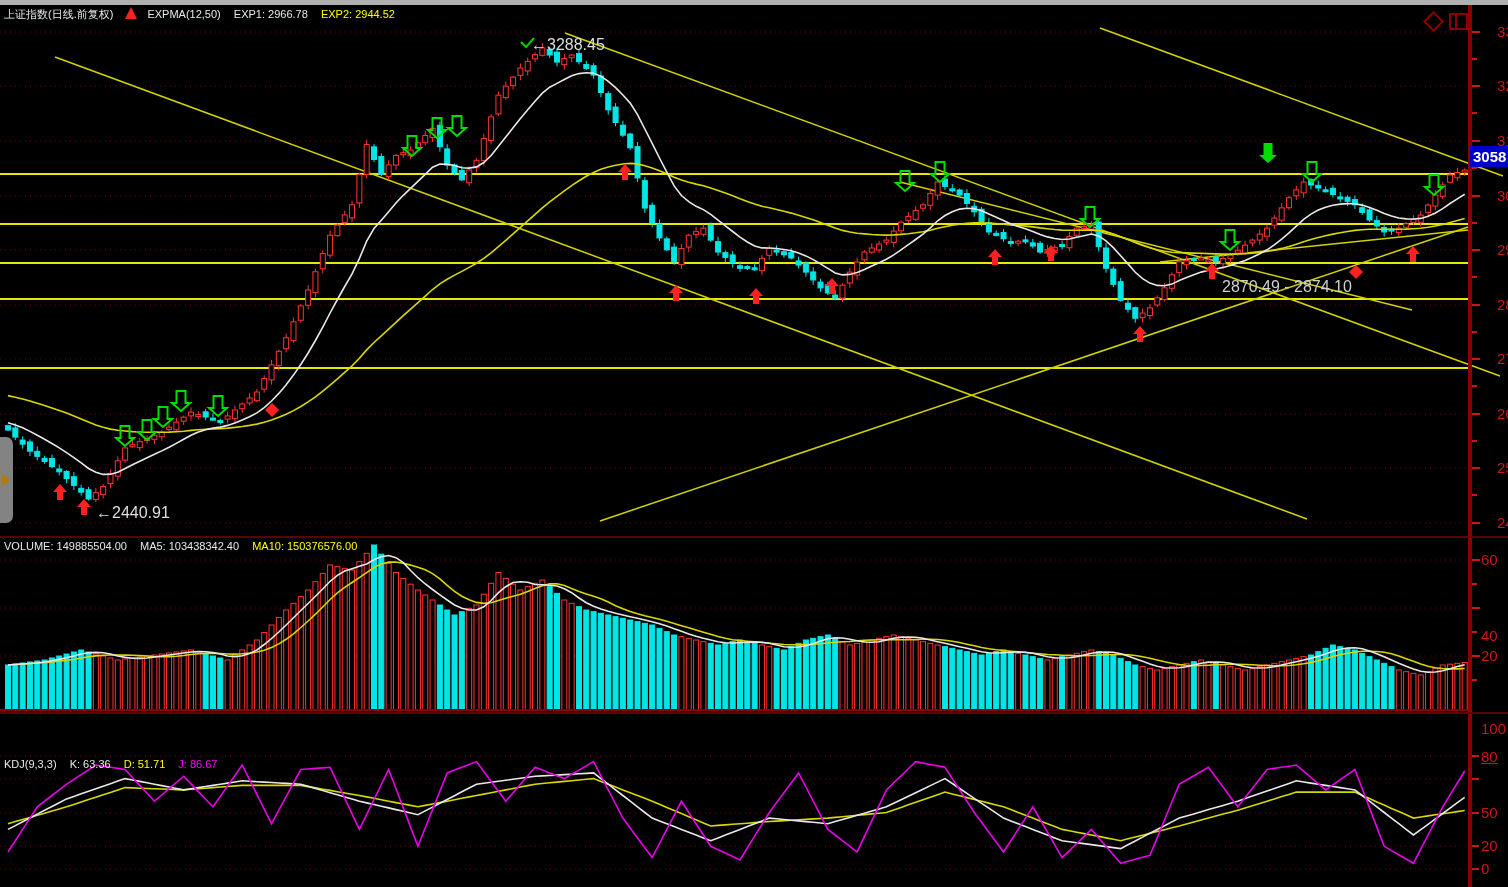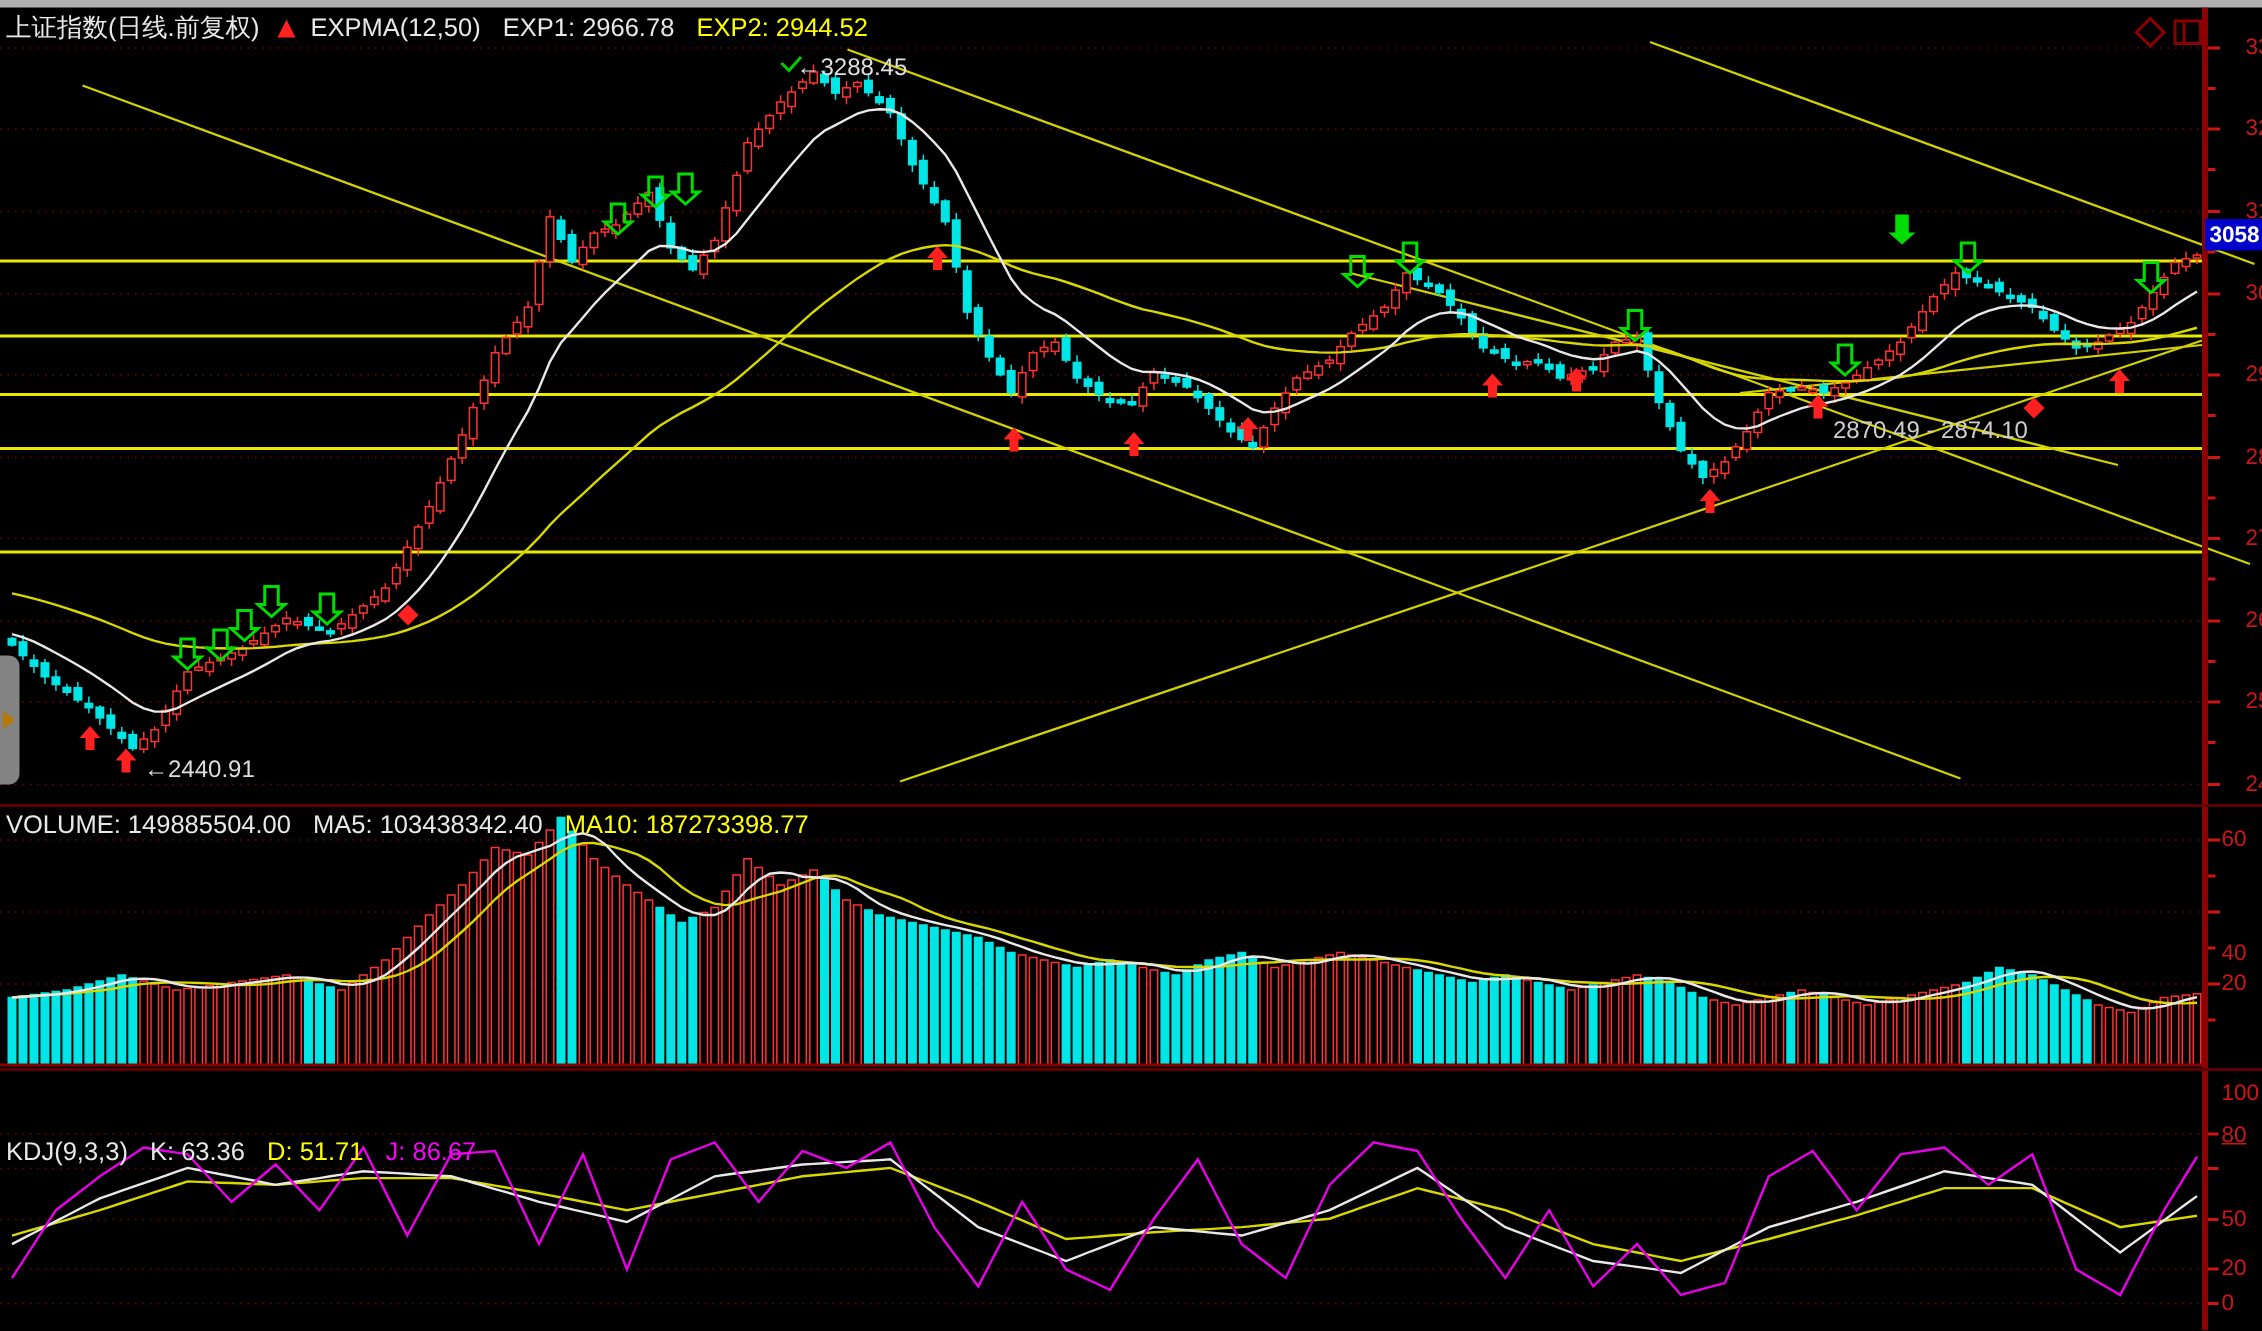--- a/index.html
+++ b/index.html
@@ -3,21 +3,21 @@
 <meta charset="utf-8">
 <style>
   html,body{margin:0;padding:0;background:#000;}
   body{width:1508px;height:887px;overflow:hidden;position:relative;
        font-family:"Liberation Sans","DejaVu Sans",sans-serif;}
   .topstrip{position:absolute;left:0;top:0;width:1508px;height:5px;background:#b0b0b0;}
   svg{position:absolute;left:0;display:block;}
   #svg-main{top:5px;}
   #svg-vol{top:538px;}
   #svg-kdj{top:713px;}
-  .panel-header{position:absolute;left:4px;white-space:nowrap;font-size:17px;letter-spacing:0;z-index:30;}
+  .panel-header{position:absolute;left:4px;white-space:nowrap;font-size:11px;letter-spacing:0;z-index:30;}
   .main-header{top:7px;}
   .vol-header{top:540px;}
   .kdj-header{top:714px;margin-top:44px;}
   .t-white{color:#e8e8e8;}
   .t-yellow{color:#ffff00;}
   .t-magenta{color:#ff00ff;}
   .panel-header span{margin-right:10px;}
   .arrow-up-glyph{display:inline-block;width:0;height:0;margin:0 6px -1px 2px;
      border-left:6px solid transparent;border-right:6px solid transparent;border-bottom:12px solid #ff2020;}
   .sep{position:absolute;left:0;width:1508px;height:2px;background:#5e0000;z-index:5;}
@@ -527,21 +527,21 @@
     <line x1="1472" y1="495" x2="1477" y2="495" stroke="#cc1515" stroke-width="2"></line>
     <line x1="1472" y1="523" x2="1480" y2="523" stroke="#cc1515" stroke-width="2"></line>
     <line x1="1472" y1="550" x2="1477" y2="550" stroke="#cc1515" stroke-width="2"></line>
   </svg>
 
 <div class="sep" style="top:536px"></div>
 
 <div class="panel-header vol-header">
   <span class="t-white">VOLUME: 149885504.00</span>
   <span class="t-white">MA5: 103438342.40</span>
-  <span class="t-yellow">MA10: 187273398.77</span>
+  <span class="t-yellow">MA10: 150376576.00</span>
 </div>
 
 <svg id="svg-vol" width="1508" height="174" viewBox="0 538 1508 174">
     <line x1="0" y1="560" x2="1468" y2="560" stroke="#7c0000" stroke-width="1" stroke-dasharray="1,4"></line>
     <line x1="0" y1="608" x2="1468" y2="608" stroke="#7c0000" stroke-width="1" stroke-dasharray="1,4"></line>
     <line x1="0" y1="656" x2="1468" y2="656" stroke="#7c0000" stroke-width="1" stroke-dasharray="1,4"></line>
     <rect x="5.5" y="665" width="5" height="45" fill="#00e6e6" stroke="#00e6e6" stroke-width="1"></rect>
     <rect x="12.82" y="664" width="5" height="46" fill="#00e6e6" stroke="#00e6e6" stroke-width="1"></rect>
     <rect x="20.14" y="663" width="5" height="47" fill="#00e6e6" stroke="#00e6e6" stroke-width="1"></rect>
     <rect x="27.46" y="662" width="5" height="48" fill="#00e6e6" stroke="#00e6e6" stroke-width="1"></rect>

